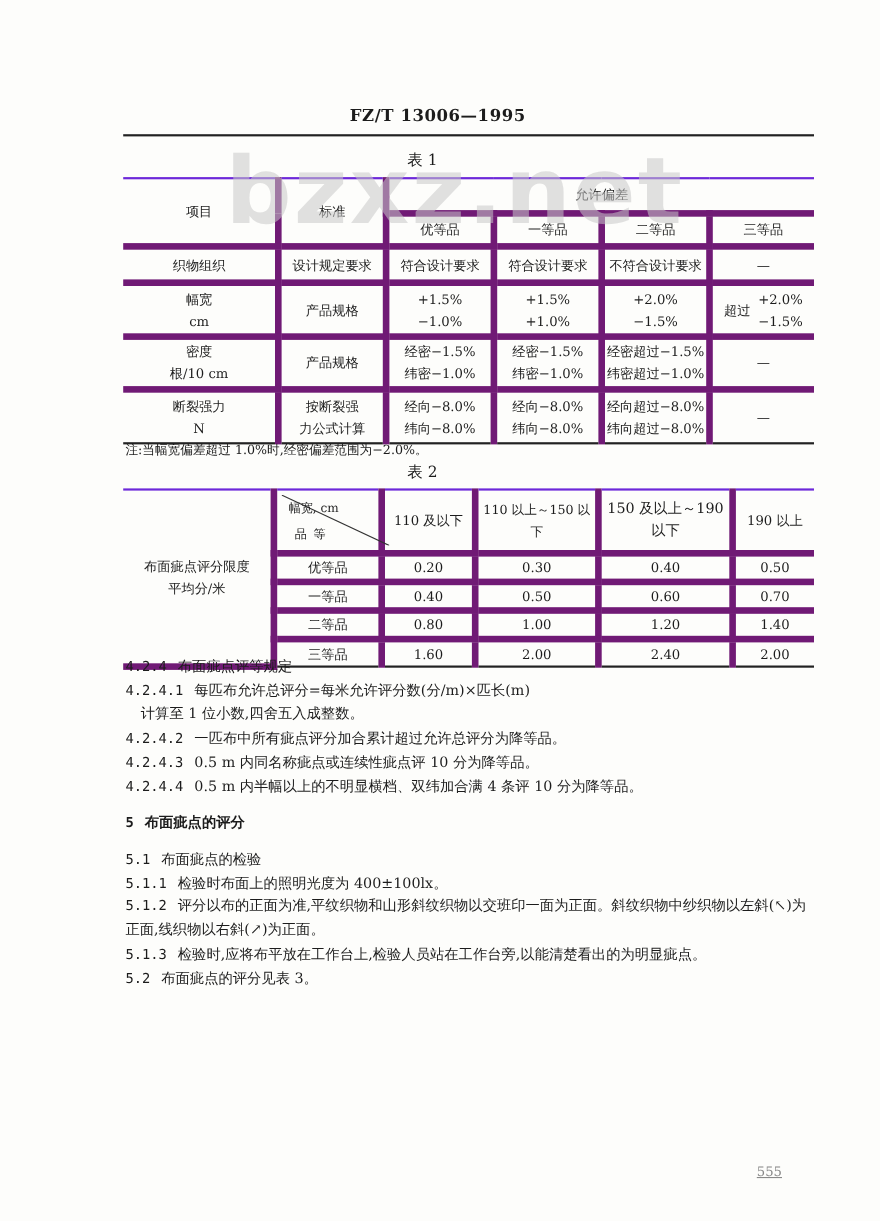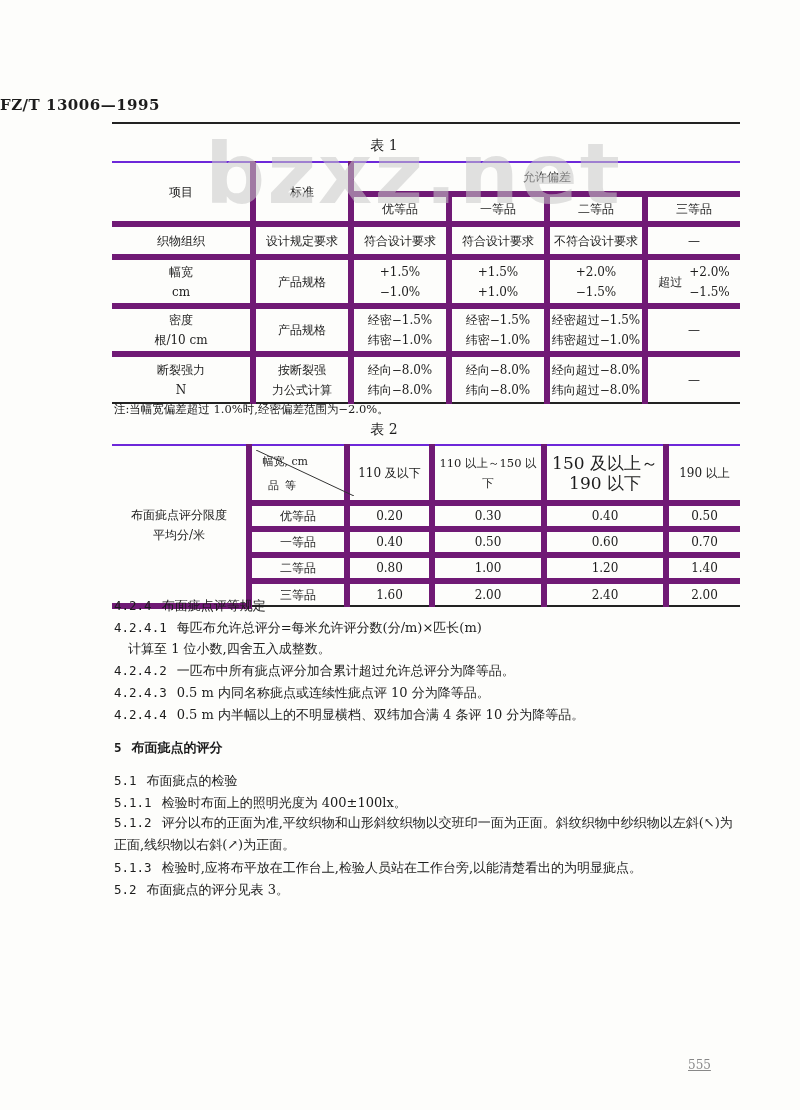--- a/index.html
+++ b/index.html
@@ -1,20 +1,20 @@
 <!DOCTYPE html>
 <html><head>
 <meta charset="utf-8">
 <style>
   * { box-sizing: border-box; margin: 0; padding: 0; }
   html, body { width: 800px; height: 1110px; background: #fdfdfb; }
   body { position: relative; font-family: "DejaVu Serif", "Liberation Serif", serif; color: #1c1c1c; overflow: hidden; }
   .page { position: absolute; left: 0; top: 0; width: 800px; height: 1110px; }
 
-  .doc-header { position: absolute; left: 0; width: 796px; top: 96px; font-size: 15px; letter-spacing: 0.5px; }
+  .doc-header { position: absolute; left: 0; width: 796px; top: 96px; text-align: center; font-size: 15px; letter-spacing: 0.5px; }
   .doc-header .code { font-weight: bold; font-family: "DejaVu Serif", serif; }
   .hdr-rule { position: absolute; left: 112px; width: 628px; top: 122px; border-top: 2px solid #222; }
 
   .watermark { position: absolute; left: 205px; top: 132px; font-family: "DejaVu Sans", sans-serif; font-weight: bold; font-size: 84px; color: rgba(200,200,200,0.55); letter-spacing: 2px; pointer-events: none; z-index: 5; line-height: 1; }
 
   .tcaption { position: absolute; left: 0; width: 758px; text-align: center; font-size: 14px; padding-left: 10px; }
 
   table.grid { position: absolute; border-collapse: collapse; font-size: 12px; }
   table.grid td { border: 6px solid #701a75; text-align: center; vertical-align: middle; line-height: 20px; }
   table.grid tr:first-child td { border-top: 2px solid #6d28d9; }
@@ -181,21 +181,21 @@
         <div class="diag">
           <svg width="98" height="46">
                 <line x1="0" y1="0" x2="98" y2="46" stroke="#333" stroke-width="1"></line>
               </svg>
           <span class="top">幅宽, cm</span>
           <span class="bot">品等</span>
         </div>
       </td>
       <td>110 及以下</td>
       <td style="font-size:11.5px">110 以上～150 以下</td>
-      <td style="font-size:17px">150 及以上～190 以下</td>
+      <td style="font-size:13px">150 及以上～190 以下</td>
       <td class="lastc">190 以上</td>
     </tr>
     <tr style="height:24px">
       <td>优等品</td>
       <td>0.20</td>
       <td>0.30</td>
       <td>0.40</td>
       <td class="lastc">0.50</td>
     </tr>
     <tr style="height:24px">

